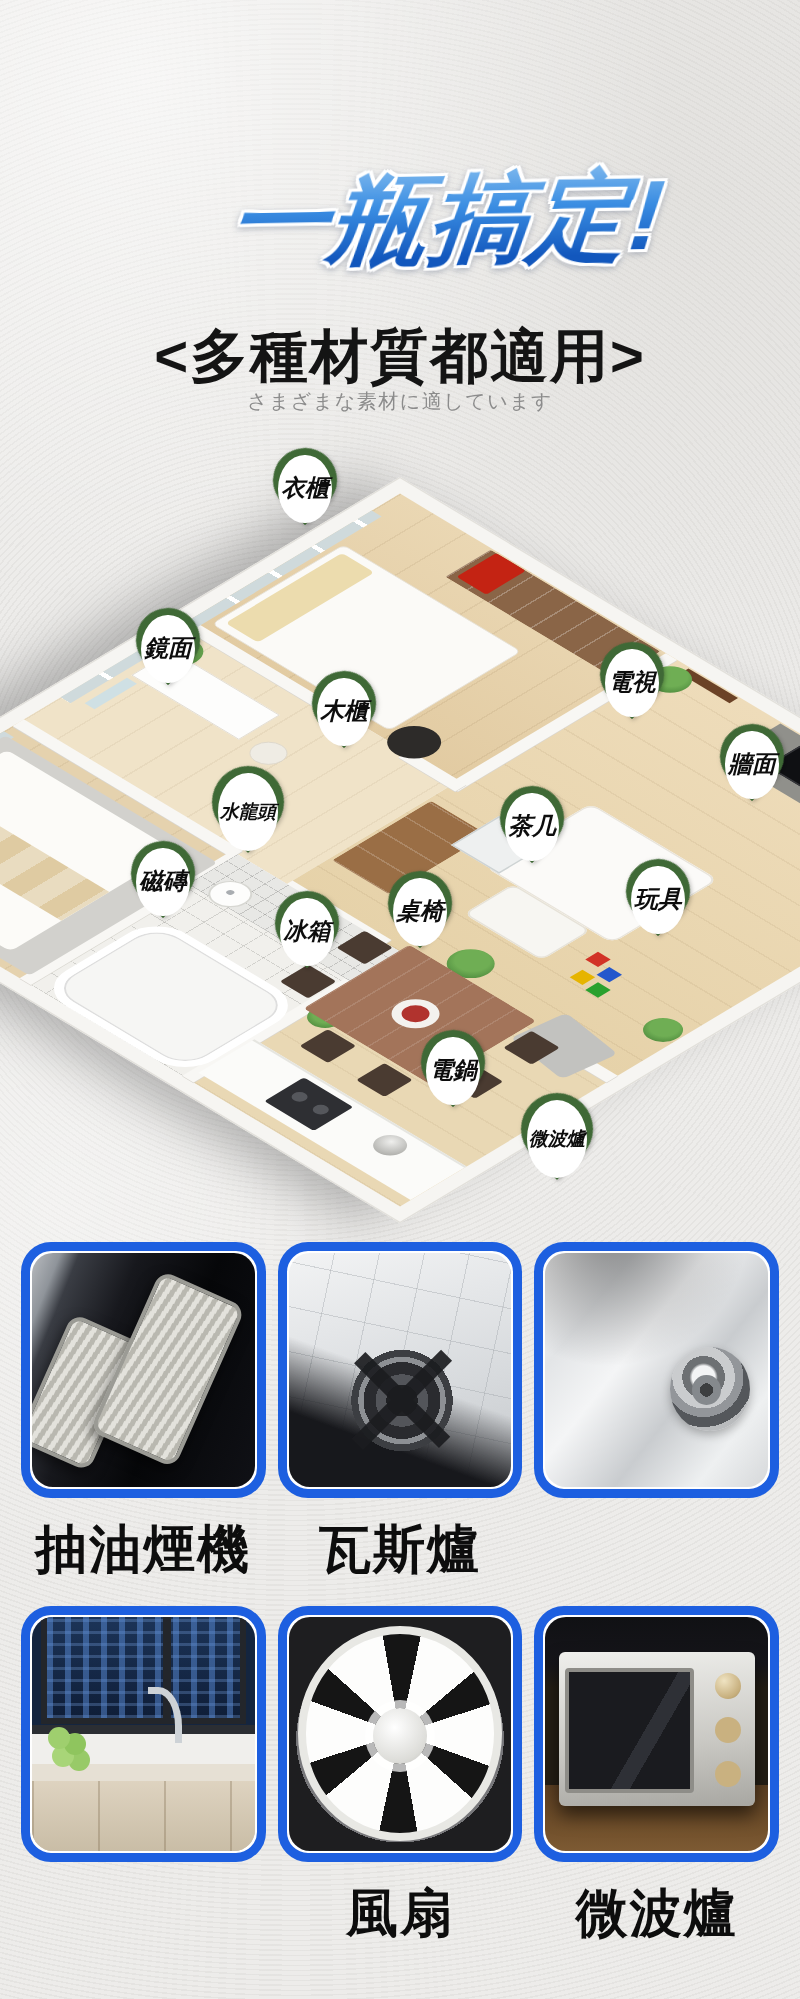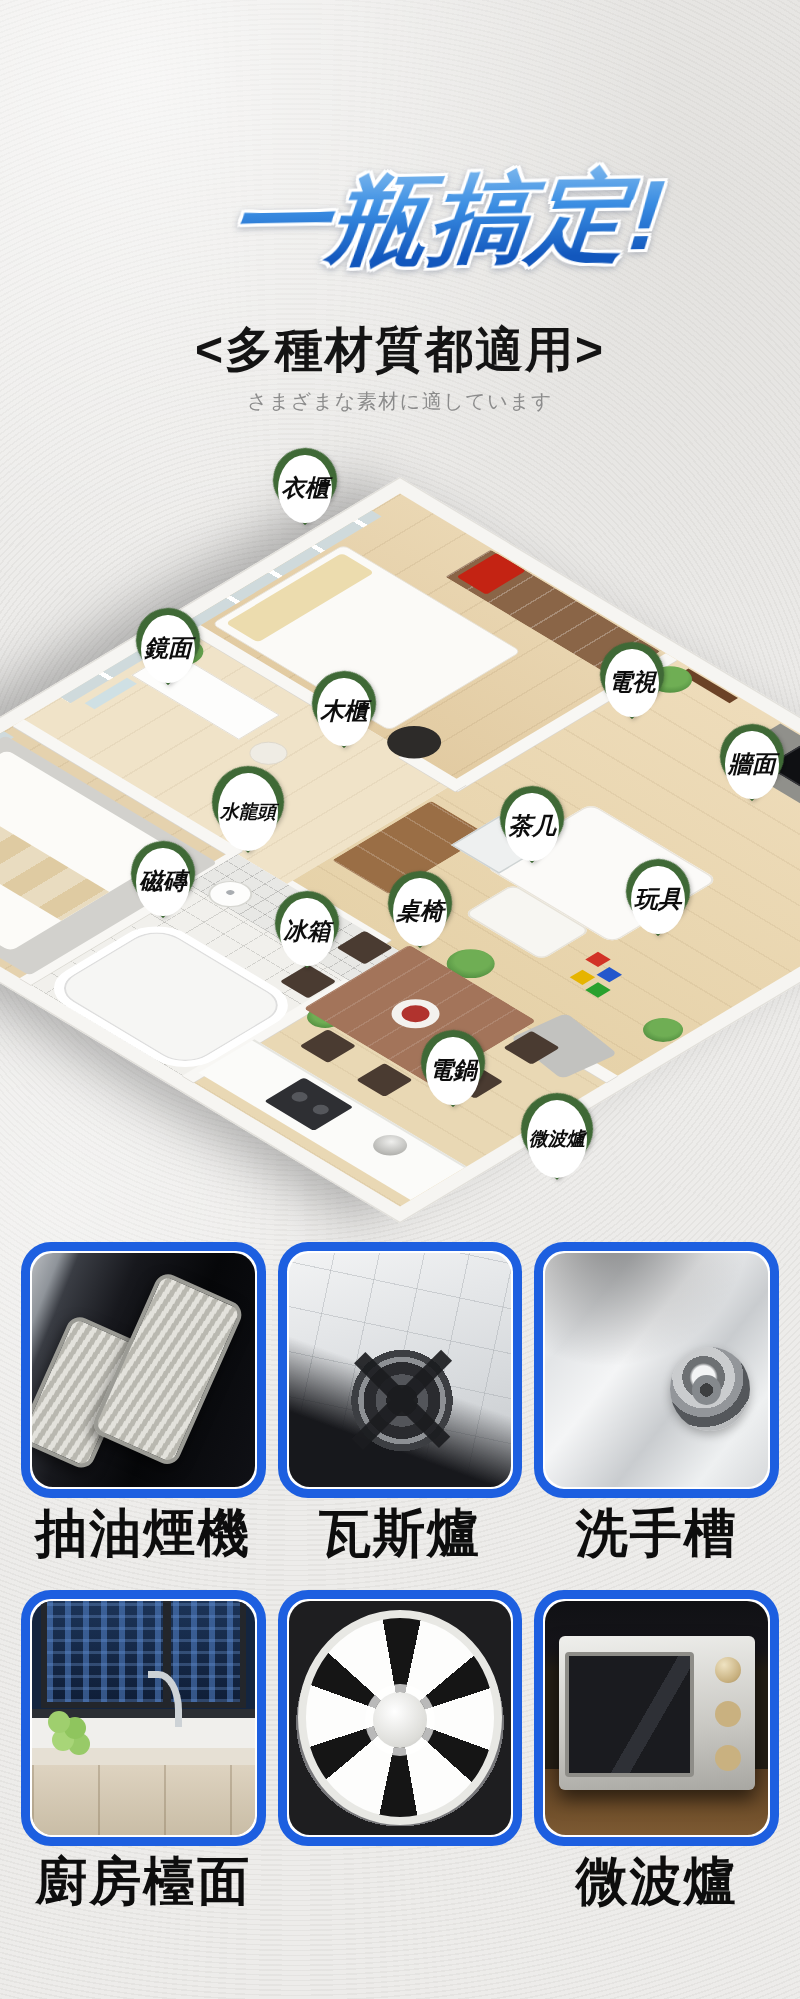--- a/index.html
+++ b/index.html
@@ -28,21 +28,21 @@
   .subtitle{
     position:absolute;left:230px;top:166px;
     font-weight:900;font-style:italic;font-size:98px;line-height:1.1;letter-spacing:2px;
     transform:skewX(-7deg) rotate(-1deg);
     background:linear-gradient(180deg,var(--subtitle-top,#7db8ee) 0%,#3a8de2 38%,var(--subtitle-bottom,#1257bd) 85%);
     -webkit-background-clip:text;background-clip:text;color:transparent;
     filter:drop-shadow(3px 0 0 #fff) drop-shadow(-3px 0 0 #fff) drop-shadow(0 3px 0 #fff) drop-shadow(0 -3px 0 #fff) drop-shadow(0 2px 3px rgba(120,130,150,.5));
   }
   .tagline{
     position:absolute;left:0;top:318px;width:100%;text-align:center;
-    font-weight:700;font-size:48px;letter-spacing:2px;color:#141414;
+    font-weight:700;font-size:58px;letter-spacing:2px;color:#141414;
   }
   .tagline-jp{
     position:absolute;left:0;top:388px;width:100%;text-align:center;
     font-size:20px;letter-spacing:1.5px;color:#8c8c8c;
   }
 
   
   .room-map{position:absolute;left:0;top:402px;width:800px;height:848px;overflow:hidden;}
   .iso{
     position:absolute;left:400px;top:448px;width:880px;height:880px;
@@ -128,21 +128,21 @@
   .pin--4 .pin-label{font-size:calc(var(--s)*.245);}
 
   
   .gallery{position:absolute;left:0;top:1242px;width:800px;box-sizing:border-box;padding:0 30px;
     display:grid;grid-template-columns:repeat(3,1fr);column-gap:30px;}
   .gallery-item{display:flex;flex-direction:column;align-items:center;}
   .card{width:100%;height:238px;box-sizing:content-box;border:9px solid var(--card-border,#1d5fe0);
     border-radius:30px;background:#fff;padding:0;overflow:hidden;position:relative;}
   .card-art{position:absolute;inset:2px;border-radius:21px;overflow:hidden;}
   .card-art i{position:absolute;display:block;}
-  .card-label{margin:6px 0 26px;text-align:center;font-size:52px;line-height:1.15;font-weight:900;color:#0d0d0d;letter-spacing:2px;}
+  .card-label{margin:22px 0 26px;text-align:center;font-size:52px;line-height:1.15;font-weight:900;color:#0d0d0d;letter-spacing:2px;}
 
   
   .art-range-hood{background:linear-gradient(112deg,#b9bcc0 0%,#8f949a 9%,#3a3d44 15%,#17181d 34%,#060709 60%,#101116 100%);}
   .art-range-hood .fx1,.art-range-hood .fx2{border-radius:14px;border:4px solid #9b9b95;
     background:repeating-linear-gradient(100deg,#e3e2dc 0 5px,#b9b8b0 5px 10px);box-shadow:0 6px 14px rgba(0,0,0,.5);transform:rotate(24deg);}
   .art-range-hood .fx1{left:4%;top:30%;width:32%;height:56%;}
   .art-range-hood .fx2{left:40%;top:12%;width:38%;height:72%;}
   
   .art-gas-stove{background:
     linear-gradient(200deg,rgba(0,0,0,0) 52%,#17181c 76%),
@@ -360,40 +360,39 @@
         <div class="card-label">瓦斯爐</div>
       </div>
       <div class="gallery-item">
         <div class="card">
           <div class="card-art art-sink">
             <i class="fx1"></i>
             <i class="fx2"></i>
             <i class="fx3"></i>
           </div>
         </div>
-        <div class="card-label">洗手槽</div>
       </div>
       <div class="gallery-item">
         <div class="card">
           <div class="card-art art-kitchen-counter">
             <i class="fx1"></i>
             <i class="fx2"></i>
             <i class="fx3"></i>
           </div>
         </div>
-        <div class="card-label">廚房檯面</div>
       </div>
       <div class="gallery-item">
         <div class="card">
           <div class="card-art art-fan">
             <i class="fx1"></i>
             <i class="fx2"></i>
             <i class="fx3"></i>
           </div>
         </div>
+        <div class="card-label">風扇</div>
       </div>
       <div class="gallery-item">
         <div class="card">
           <div class="card-art art-microwave-oven">
             <i class="fx1"></i>
             <i class="fx2"></i>
             <i class="fx3"></i>
           </div>
         </div>
         <div class="card-label">微波爐</div>

